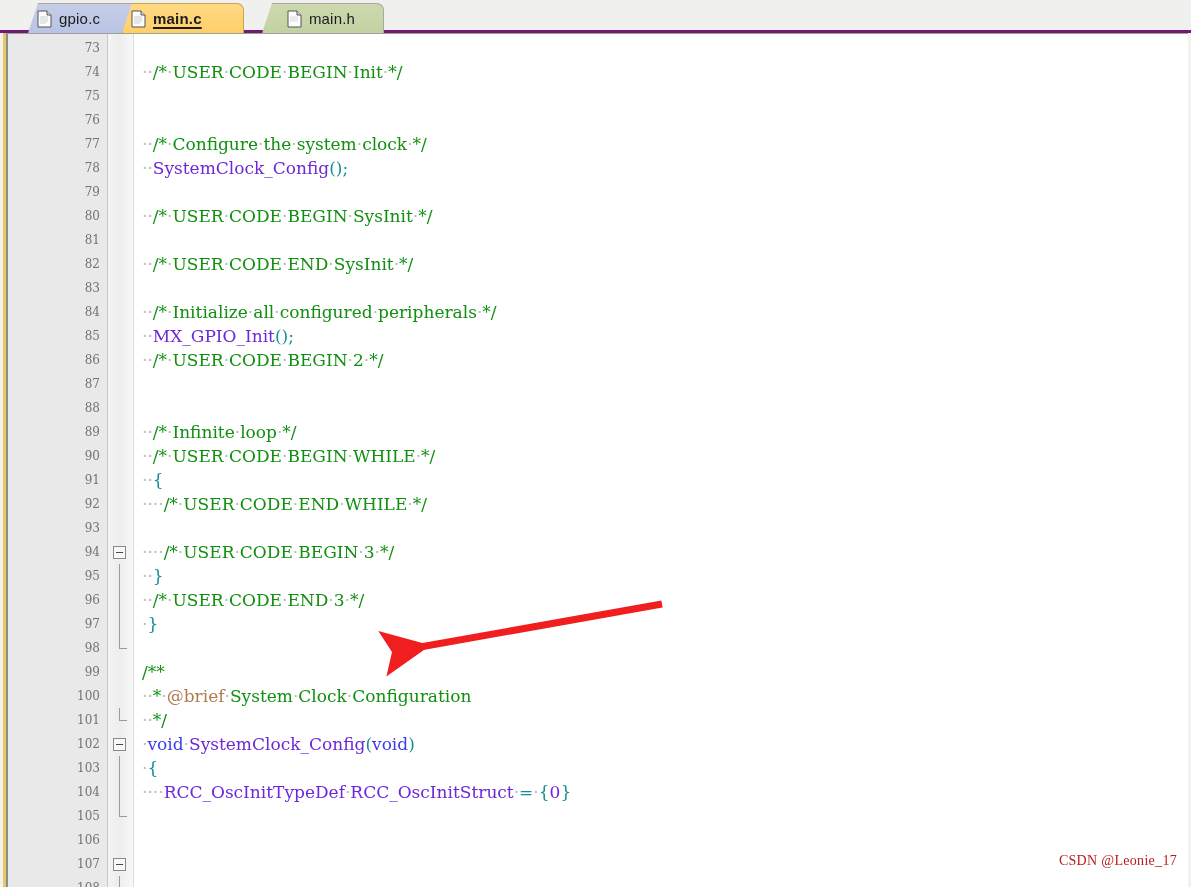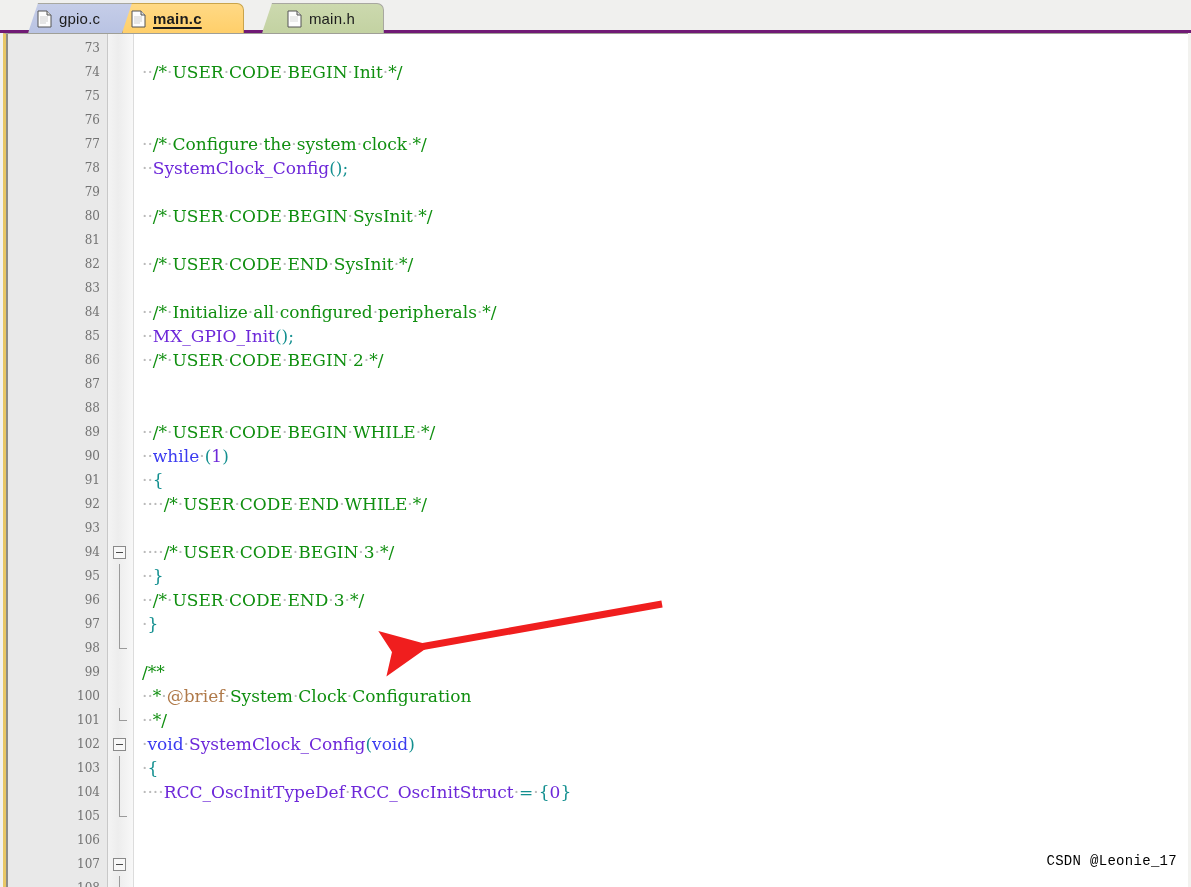--- a/index.html
+++ b/index.html
@@ -186,23 +186,23 @@
     width: 1191px; height: 887px;
     pointer-events: none;
     z-index: 40;
   }
 
   
   .watermark {
     position: absolute;
     right: 14px;
     bottom: 18px;
-    font-family: Liberation Mono, monospace;
+    font-family: Liberation Serif, serif;
     font-size: 14px;
-    color: #000000;
+    color: #b91c1c;
     z-index: 45;
     letter-spacing: .3px;
   }
 </style>
 </head>
 <body>
 
 <div id="app">
 
   <div class="tabbar">
@@ -361,22 +361,22 @@
           <div class="code-line"></div>
           <div class="code-line"><span class="ws">··</span><span class="cm">/*</span><span class="ws">·</span><span class="cm">USER</span><span class="ws">·</span><span class="cm">CODE</span><span class="ws">·</span><span class="cm">BEGIN</span><span class="ws">·</span><span class="cm">SysInit</span><span class="ws">·</span><span class="cm">*/</span></div>
           <div class="code-line"></div>
           <div class="code-line"><span class="ws">··</span><span class="cm">/*</span><span class="ws">·</span><span class="cm">USER</span><span class="ws">·</span><span class="cm">CODE</span><span class="ws">·</span><span class="cm">END</span><span class="ws">·</span><span class="cm">SysInit</span><span class="ws">·</span><span class="cm">*/</span></div>
           <div class="code-line"></div>
           <div class="code-line"><span class="ws">··</span><span class="cm">/*</span><span class="ws">·</span><span class="cm">Initialize</span><span class="ws">·</span><span class="cm">all</span><span class="ws">·</span><span class="cm">configured</span><span class="ws">·</span><span class="cm">peripherals</span><span class="ws">·</span><span class="cm">*/</span></div>
           <div class="code-line"><span class="ws">··</span><span class="id">MX_GPIO_Init</span><span class="pn">(</span><span class="pn">)</span><span class="pn">;</span></div>
           <div class="code-line"><span class="ws">··</span><span class="cm">/*</span><span class="ws">·</span><span class="cm">USER</span><span class="ws">·</span><span class="cm">CODE</span><span class="ws">·</span><span class="cm">BEGIN</span><span class="ws">·</span><span class="cm">2</span><span class="ws">·</span><span class="cm">*/</span></div>
           <div class="code-line"></div>
           <div class="code-line"></div>
+          <div class="code-line"><span class="ws">··</span><span class="cm">/*</span><span class="ws">·</span><span class="cm">Infinite</span><span class="ws">·</span><span class="cm">loop</span><span class="ws">·</span><span class="cm">*/</span></div>
           <div class="code-line"><span class="ws">··</span><span class="cm">/*</span><span class="ws">·</span><span class="cm">USER</span><span class="ws">·</span><span class="cm">CODE</span><span class="ws">·</span><span class="cm">BEGIN</span><span class="ws">·</span><span class="cm">WHILE</span><span class="ws">·</span><span class="cm">*/</span></div>
-          <div class="code-line"><span class="ws">··</span><span class="kw">while</span><span class="ws">·</span><span class="pn">(</span><span class="id">1</span><span class="pn">)</span></div>
           <div class="code-line"><span class="ws">··</span><span class="pn">{</span></div>
           <div class="code-line"><span class="ws">····</span><span class="cm">/*</span><span class="ws">·</span><span class="cm">USER</span><span class="ws">·</span><span class="cm">CODE</span><span class="ws">·</span><span class="cm">END</span><span class="ws">·</span><span class="cm">WHILE</span><span class="ws">·</span><span class="cm">*/</span></div>
           <div class="code-line"></div>
           <div class="code-line"><span class="ws">····</span><span class="cm">/*</span><span class="ws">·</span><span class="cm">USER</span><span class="ws">·</span><span class="cm">CODE</span><span class="ws">·</span><span class="cm">BEGIN</span><span class="ws">·</span><span class="cm">3</span><span class="ws">·</span><span class="cm">*/</span></div>
           <div class="code-line"><span class="ws">··</span><span class="pn">}</span></div>
           <div class="code-line"><span class="ws">··</span><span class="cm">/*</span><span class="ws">·</span><span class="cm">USER</span><span class="ws">·</span><span class="cm">CODE</span><span class="ws">·</span><span class="cm">END</span><span class="ws">·</span><span class="cm">3</span><span class="ws">·</span><span class="cm">*/</span></div>
           <div class="code-line"><span class="ws">·</span><span class="pn">}</span></div>
           <div class="code-line"></div>
           <div class="code-line"><span class="cm">/**</span></div>
           <div class="code-line"><span class="ws">··</span><span class="cm">*</span><span class="ws">·</span><span class="dc">@brief</span><span class="ws">·</span><span class="cm">System</span><span class="ws">·</span><span class="cm">Clock</span><span class="ws">·</span><span class="cm">Configuration</span></div>

